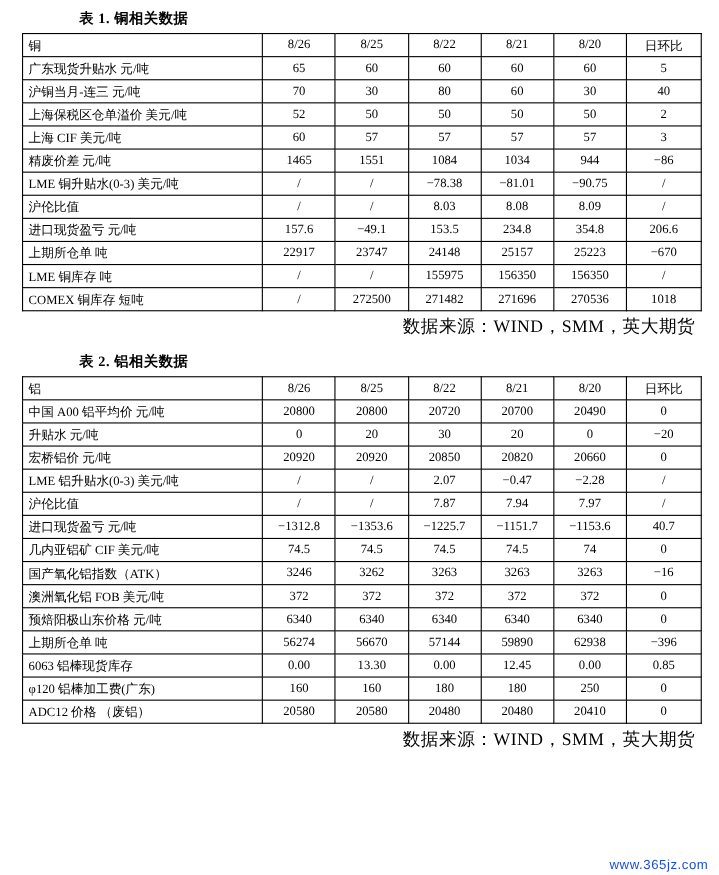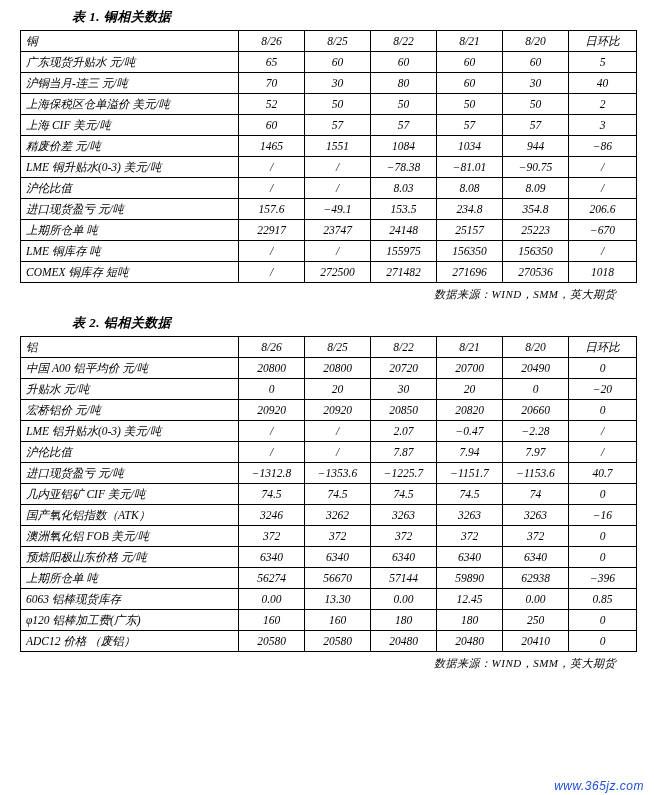--- a/index.html
+++ b/index.html
@@ -13,22 +13,21 @@
     font-family: "Liberation Serif", "DejaVu Serif", serif;
     color: #000000;
     position: relative;
     overflow: hidden;
   }
   .page {
     width: 654px;
     height: 795px;
     position: relative;
     box-sizing: border-box;
-    padding: 8px 32px 0 20px;
-    font-style: italic;
+    padding: 8px 16px 0 20px;
   }
   .tbl-title {
     font-size: 13px;
     font-weight: bold;
     margin: 0 0 4px 52px;
     letter-spacing: 0.5px;
   }
   table.data {
     border-collapse: collapse;
     width: 100%;
@@ -47,21 +46,21 @@
   }
   table.data td.label, table.data th.label {
     text-align: left;
     padding-left: 5px;
   }
   col.c-label { width: 218px; }
   col.c-val   { width: 66px; }
   col.c-last  { width: 68px; }
   .src {
     text-align: right;
-    font-size: 11px;
+    font-size: 16px;
     margin: 4px 6px 0 0;
     letter-spacing: 0.5px;
   }
   .gap { height: 12px; }
   .watermark {
     position: absolute;
     right: 10px;
     bottom: 2px;
     font-family: "Liberation Sans", sans-serif;
     font-size: 12px;

